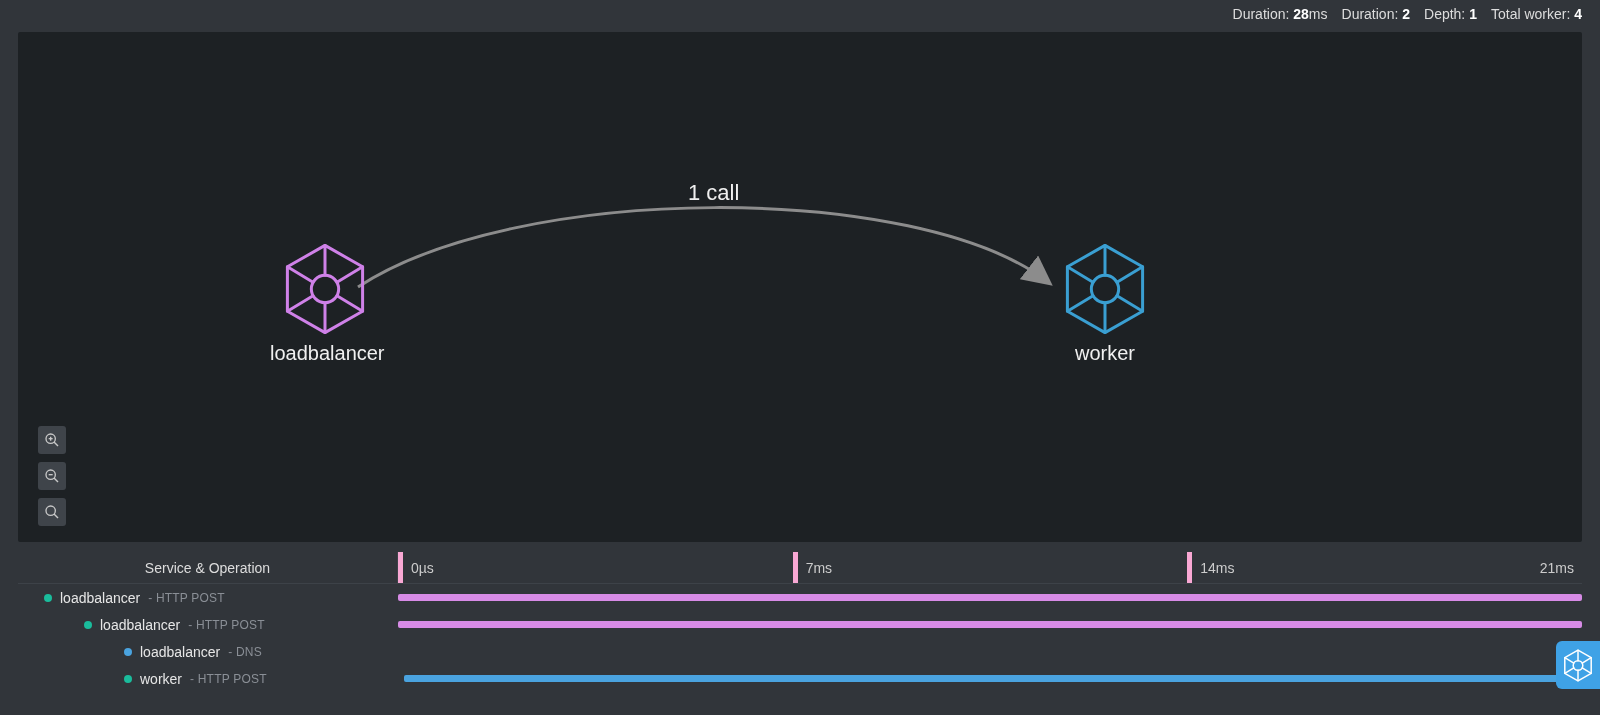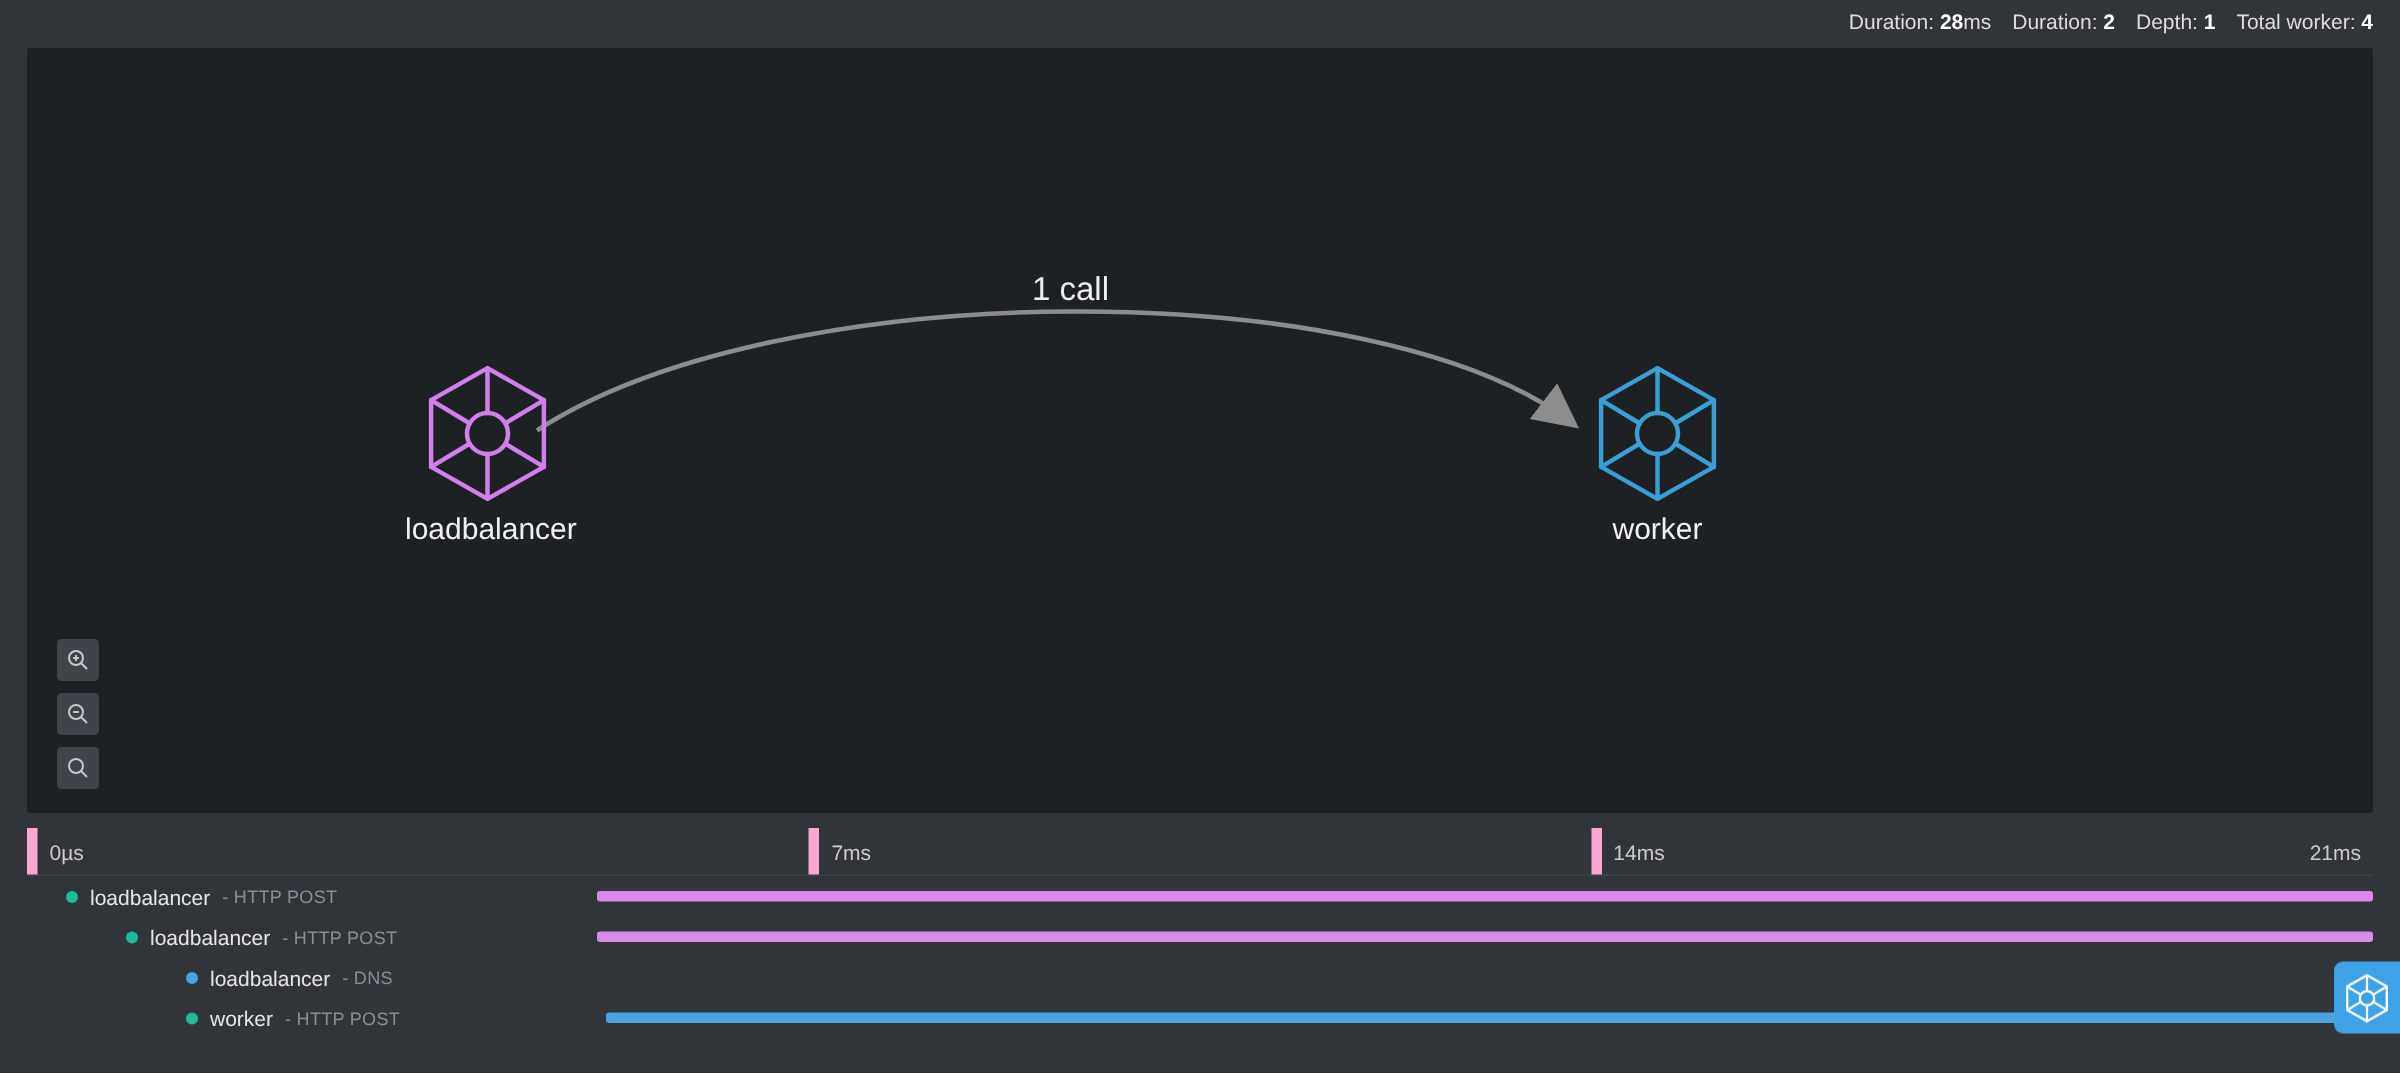--- a/index.html
+++ b/index.html
@@ -17,21 +17,21 @@
   .node .label { margin-top: 6px; white-space: nowrap; }
   .edge-label { position: absolute; color: #f0f0f0; font-size: 22px; }
   .zoom-controls { position: absolute; left: 20px; bottom: 16px; display: flex; flex-direction: column; gap: 8px; }
   .zoom-btn { width: 28px; height: 28px; background: #3f444a; border-radius: 3px; display: flex; align-items: center; justify-content: center; cursor: pointer; }
 
   
   .timeline-pane { margin: 10px 18px 0 18px; position: relative; }
   .timeline-header { display: flex; height: 32px; border-bottom: 1px solid #3d4248; font-size: 14px; color: #ddd; }
   .svc-col { width: 380px; display: flex; align-items: center; justify-content: center; border-right: 1px solid #3d4248; }
   .time-col { flex: 1; position: relative; }
-  .tick { position: absolute; top: 0; bottom: 0; border-left: 7px solid #f9a8d4; padding-left: 8px; display: flex; align-items: center; font-size: 14px; color: #ccc; }
+  .tick { position: absolute; top: 0; bottom: 0; border-left: 5px solid #f9a8d4; padding-left: 8px; display: flex; align-items: center; font-size: 14px; color: #ccc; }
   .tick.last { border-left: none; right: 8px; padding-left: 0; justify-content: flex-end; margin-left: 16px; }
 
   .rows { position: relative; }
   .row { display: flex; height: 27px; align-items: center; font-size: 14px; }
   .row .svc { width: 380px; display: flex; align-items: center; gap: 8px; padding-left: 6px; }
   .dot { width: 8px; height: 8px; border-radius: 50%; flex-shrink: 0; }
   .svc .name { color: #e6e6e6; }
   .svc .op { color: #8a8f96; font-size: 12px; letter-spacing: .2px; }
   .row .bar-area { flex: 1; position: relative; height: 100%; }
   .bar { position: absolute; top: 10px; height: 7px; border-radius: 2px; }
@@ -137,20 +137,21 @@
               <line x1="15" y1="15" x2="21" y2="21"></line>
             </g>
           </svg>
       </div>
     </div>
   </div>
 </div>
 
 <div class="timeline-pane">
   <div class="timeline-header">
+    <div class="svc-col">Service &amp; Operation</div>
     <div class="time-col">
       <div class="tick" style="left:0">0µs</div>
       <div class="tick" style="left:33.33%">7ms</div>
       <div class="tick" style="left:66.66%">14ms</div>
       <div class="tick last">21ms</div>
     </div>
   </div>
   <div class="rows" id="rows">
       <div class="row">
         <div class="svc">

